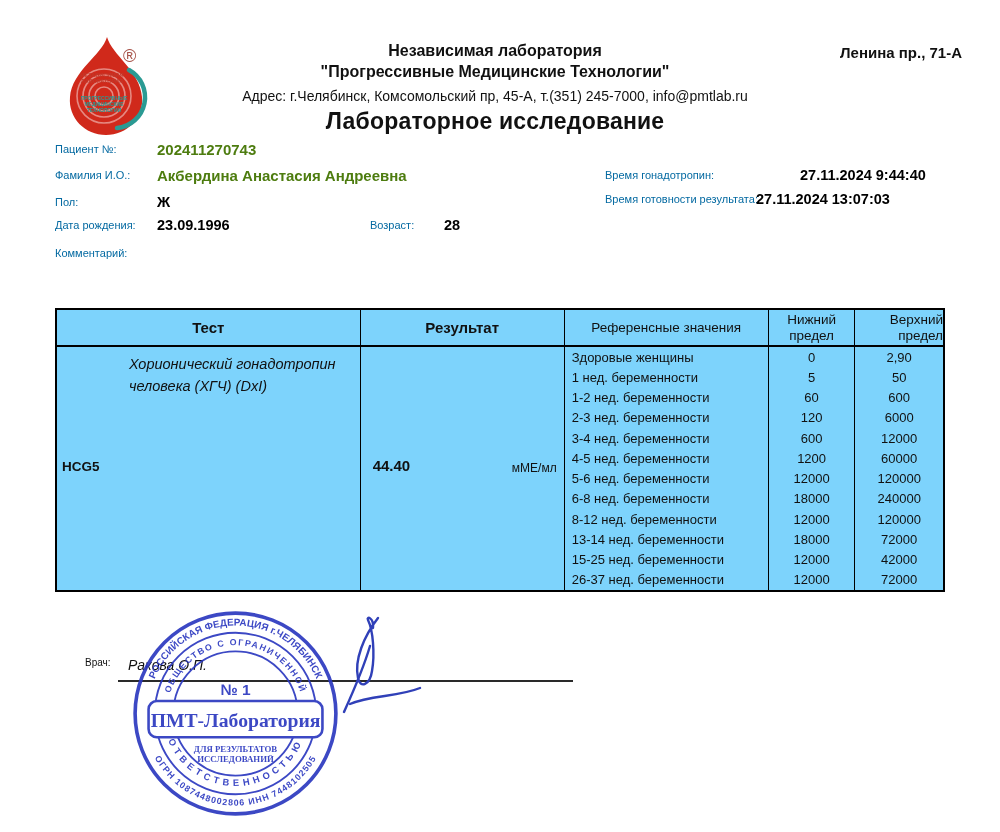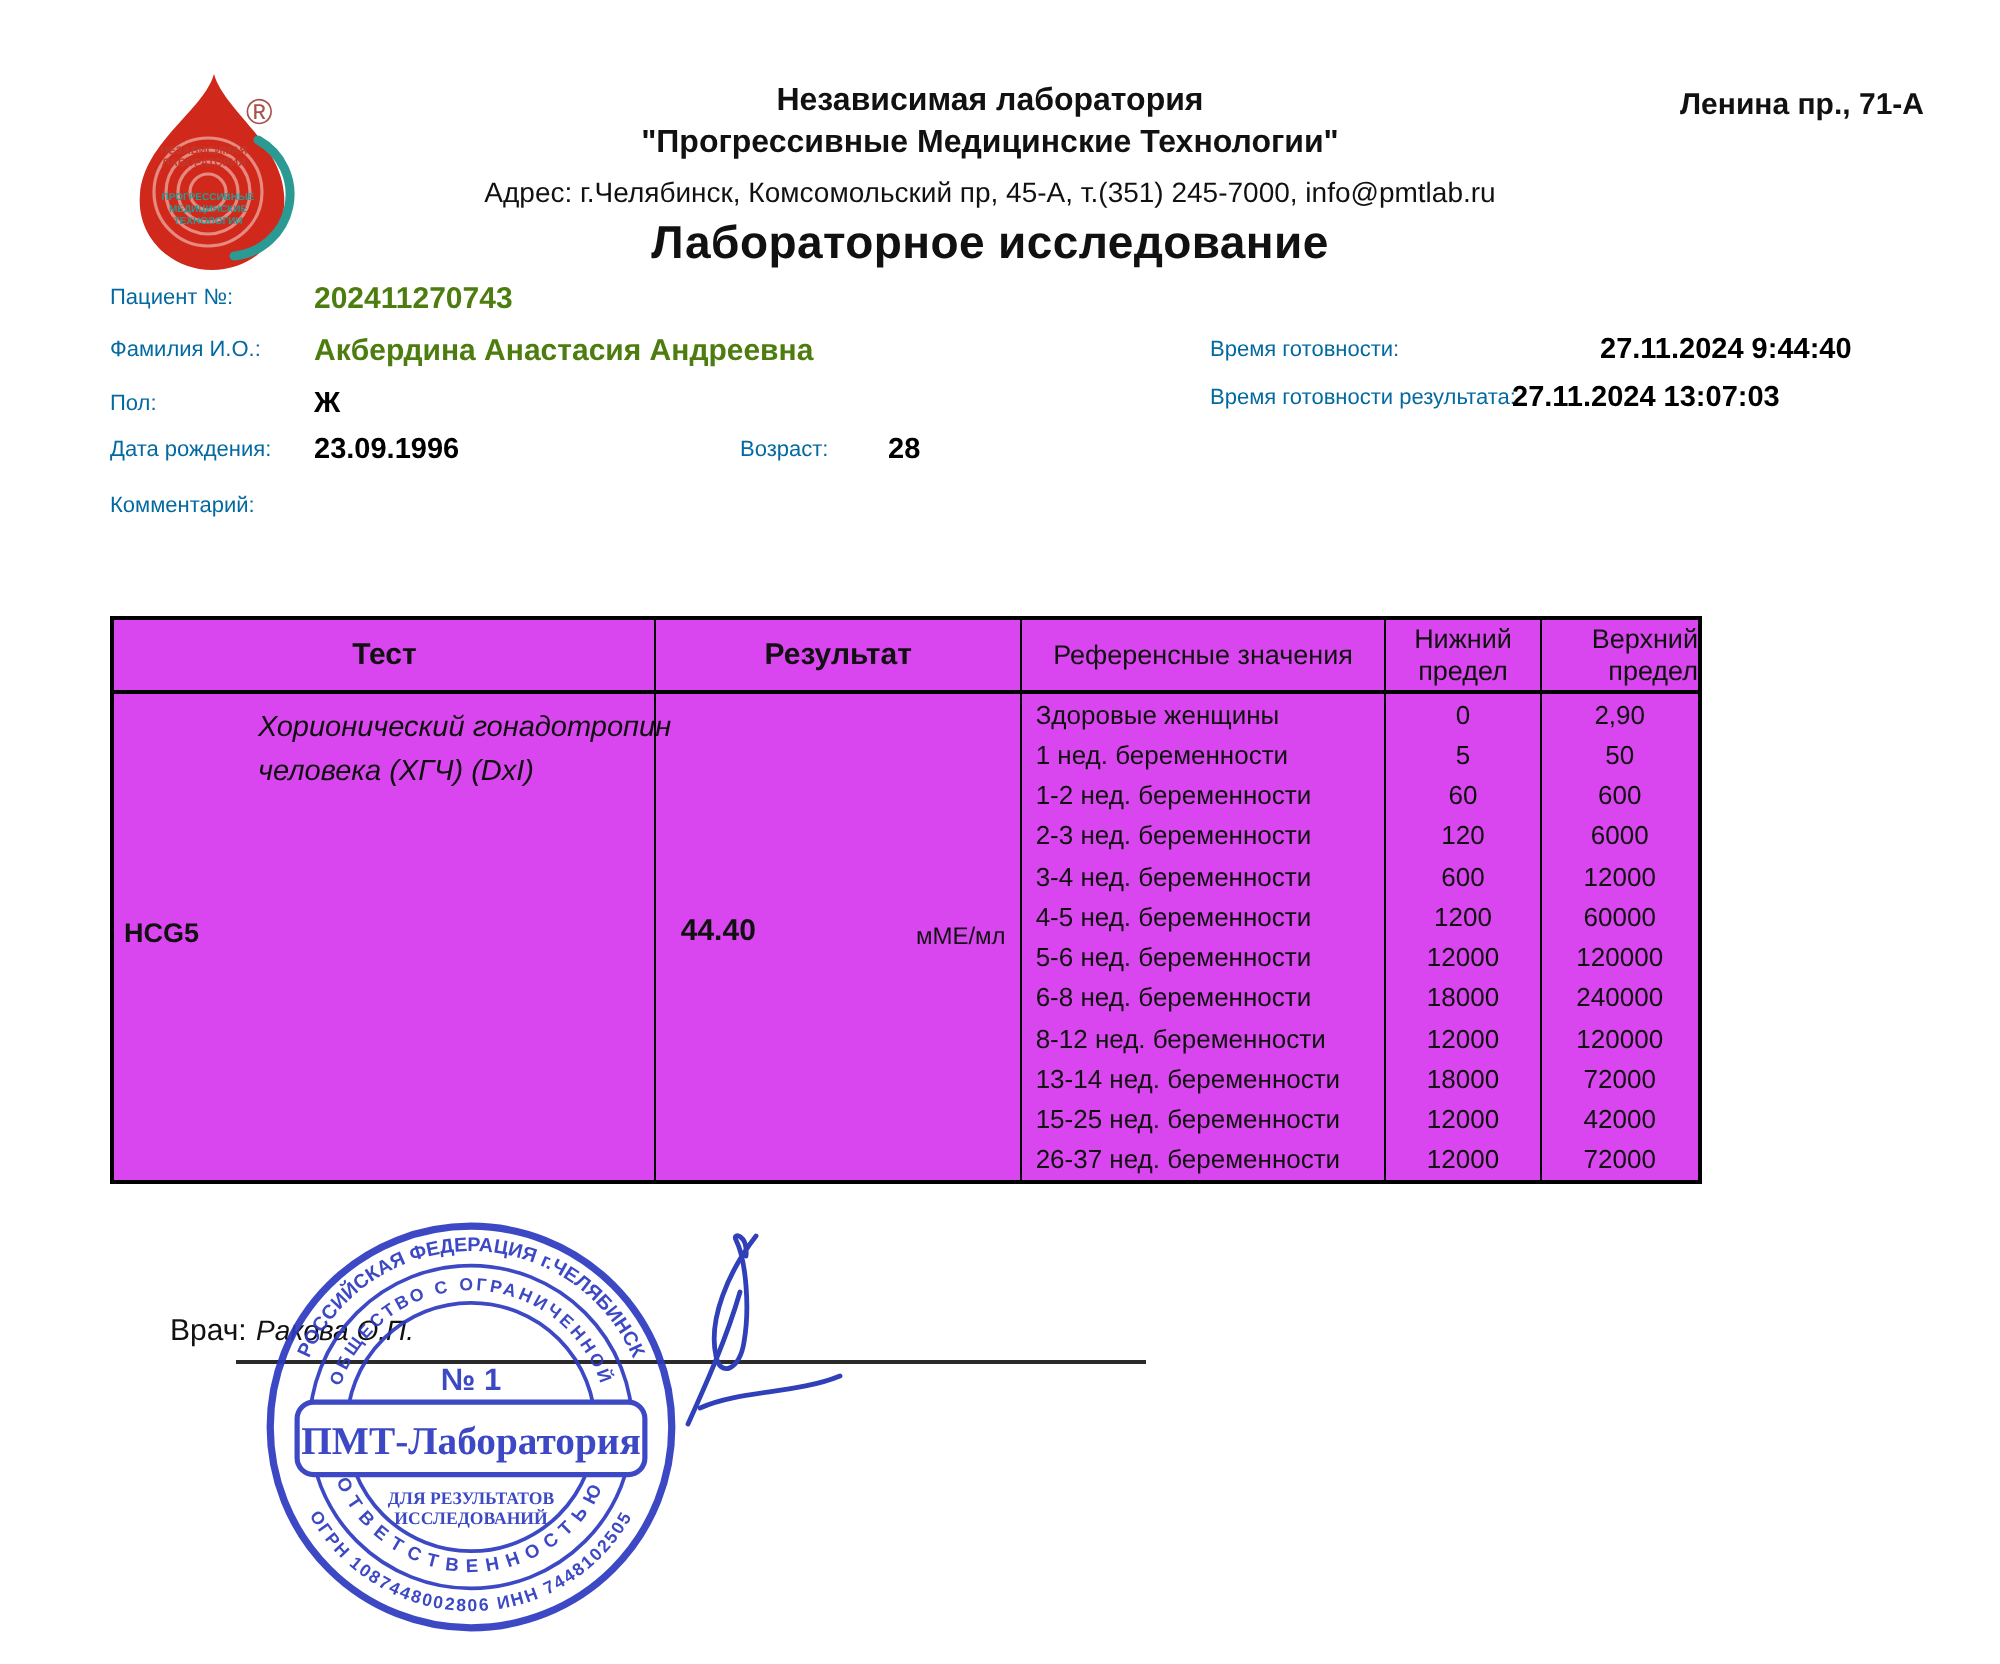--- a/index.html
+++ b/index.html
@@ -17,21 +17,21 @@
   .address { font-size:14px; margin-top:6px; }
   .report-title { font-size:23px; font-weight:bold; margin-top:4px; letter-spacing:0.2px; }
   .branch { right:38px; top:44px; font-size:15px; font-weight:bold; }
 
   
   .lbl { font-size:11px; color:#0369a1; }
   .val { font-size:14.5px; font-weight:bold; color:#000;text-align:center; }
   .val-lg { font-size:15px; font-weight:bold; color:#4d7c0f; }
 
   
-  .lab-table { left:55px; top:308px; width:796px; border:2px solid #000; background:#d946ef; }
+  .lab-table { left:55px; top:308px; width:890px; border:2px solid #000; background:#7dd3fc; }
   .lt-header { display:flex; height:37px; border-bottom:2px solid #000; }
   .lt-header > div {
     display:flex; align-items:center; justify-content:center; text-align:center;
     border-right:1.5px solid #000; line-height:1.15;
   }
   .lt-header > div:last-child, .lt-body > div:last-child { border-right:none;text-align:right; }
   .c-test { width:305px; } .c-result { width:205px; } .c-ref { width:205px; }
   .c-low { width:87px; } .c-high { width:88px; }
   .h-bold { font-size:15px; font-weight:bold; }
   .h-norm { font-size:13.5px; }
@@ -39,21 +39,21 @@
   .lt-body > div { border-right:1.5px solid #000; position:relative; }
   .test-name { position:absolute; left:72px; top:7px; width:225px;
     font-style:italic; font-size:14.5px; line-height:1.5; }
   .test-code { position:absolute; left:5px; top:112px; font-size:13.5px; font-weight:bold; }
   .result-value { position:absolute; left:12px; top:110px; font-size:15px; font-weight:bold; }
   .result-unit { position:absolute; right:7px; top:114px; font-size:12px; }
   .ref-cell { height:20.25px; display:flex; align-items:center; padding-left:7px; font-size:13px; }
   .num-cell { height:20.25px; display:flex; align-items:center; justify-content:center; font-size:13px; }
 
   
-  .doctor-label { left:85px; top:657px; font-size:15px; }
+  .doctor-label { left:85px; top:657px; font-size:10px; }
   .doctor-name { left:128px; top:657px; font-size:14px; font-style:italic; }
   .sign-line { left:118px; top:680px; width:455px; height:1.5px; background:#2a2a2a; }
   .stamp-box { left:132px; top:610px; width:207px; height:207px; opacity:0.92; }
   .signature-box { left:320px; top:612px; width:135px; height:110px; }
 </style>
 </head>
 <body>
 
 <div class="page">
 
@@ -94,21 +94,21 @@
   <div class="abs lbl" style="left:55px; top:196px;">Пол:</div>
   <div class="abs val" style="left:157px; top:194px;">Ж</div>
 
   <div class="abs lbl" style="left:55px; top:219px;">Дата рождения:</div>
   <div class="abs val" style="left:157px; top:217px;">23.09.1996</div>
   <div class="abs lbl" style="left:370px; top:219px;">Возраст:</div>
   <div class="abs val" style="left:423px; top:217px;margin-left:21px;">28</div>
 
   <div class="abs lbl" style="left:55px; top:247px;">Комментарий:</div>
 
-  <div class="abs lbl" style="left:605px; top:169px;">Время готовности:</div>
+  <div class="abs lbl" style="left:605px; top:169px;">Время гонадотропин:</div>
   <div class="abs val" style="left:800px; top:167px;">27.11.2024 9:44:40</div>
   <div class="abs lbl" style="left:605px; top:193px;">Время готовности результата:</div>
   <div class="abs val" style="left:756px; top:191px;">27.11.2024 13:07:03</div>
 
   <div class="abs lab-table">
     <div class="lt-header">
       <div class="c-test h-bold">Тест</div>
       <div class="c-result h-bold">Результат</div>
       <div class="c-ref h-norm">Референсные значения</div>
       <div class="c-low h-norm">Нижний предел</div>

